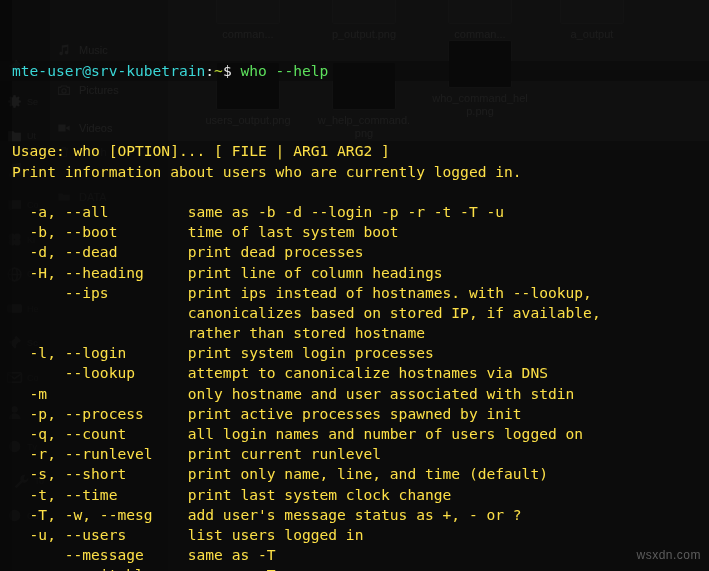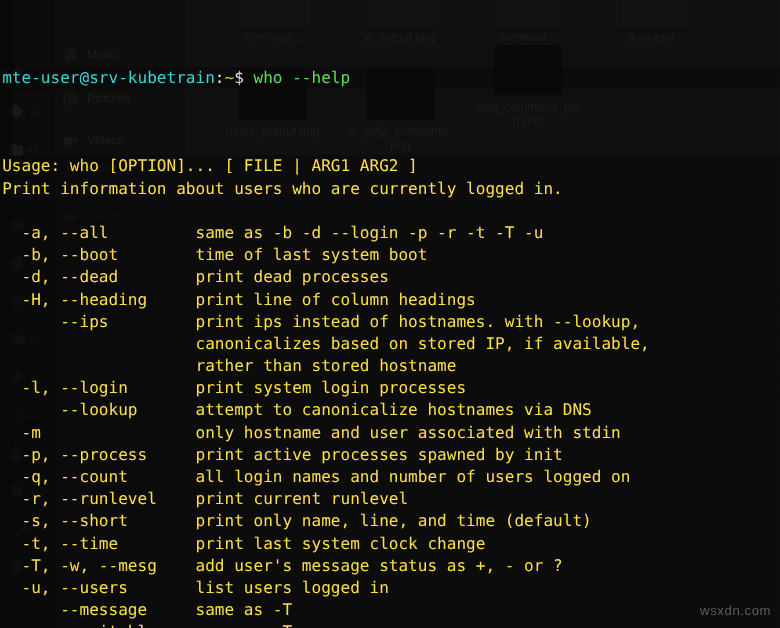--- a/index.html
+++ b/index.html
@@ -126,21 +126,21 @@
     font-family: "DejaVu Sans Mono", monospace;
     font-size: 14.6px;
     line-height: 20.2px;
     letter-spacing: 0px;
     white-space: pre;
     color: #4ee24e;
   }
   .ln {
     display: block;
     height: 20.2px;
-    padding-left: 2px;
+    padding-left: 12px;
   }
   .ln > span { white-space: pre; }
   .c-user   { color: #3ad6d6; }
   .c-punct  { color: #e8e8e8; }
   .c-tilde  { color: #b5d132; }
   .c-cmd    { color: #5ce05c; }
   .c-out    { color: #fde047; }
 
   
   .ln { background: rgba(10,10,10,0.62); }

